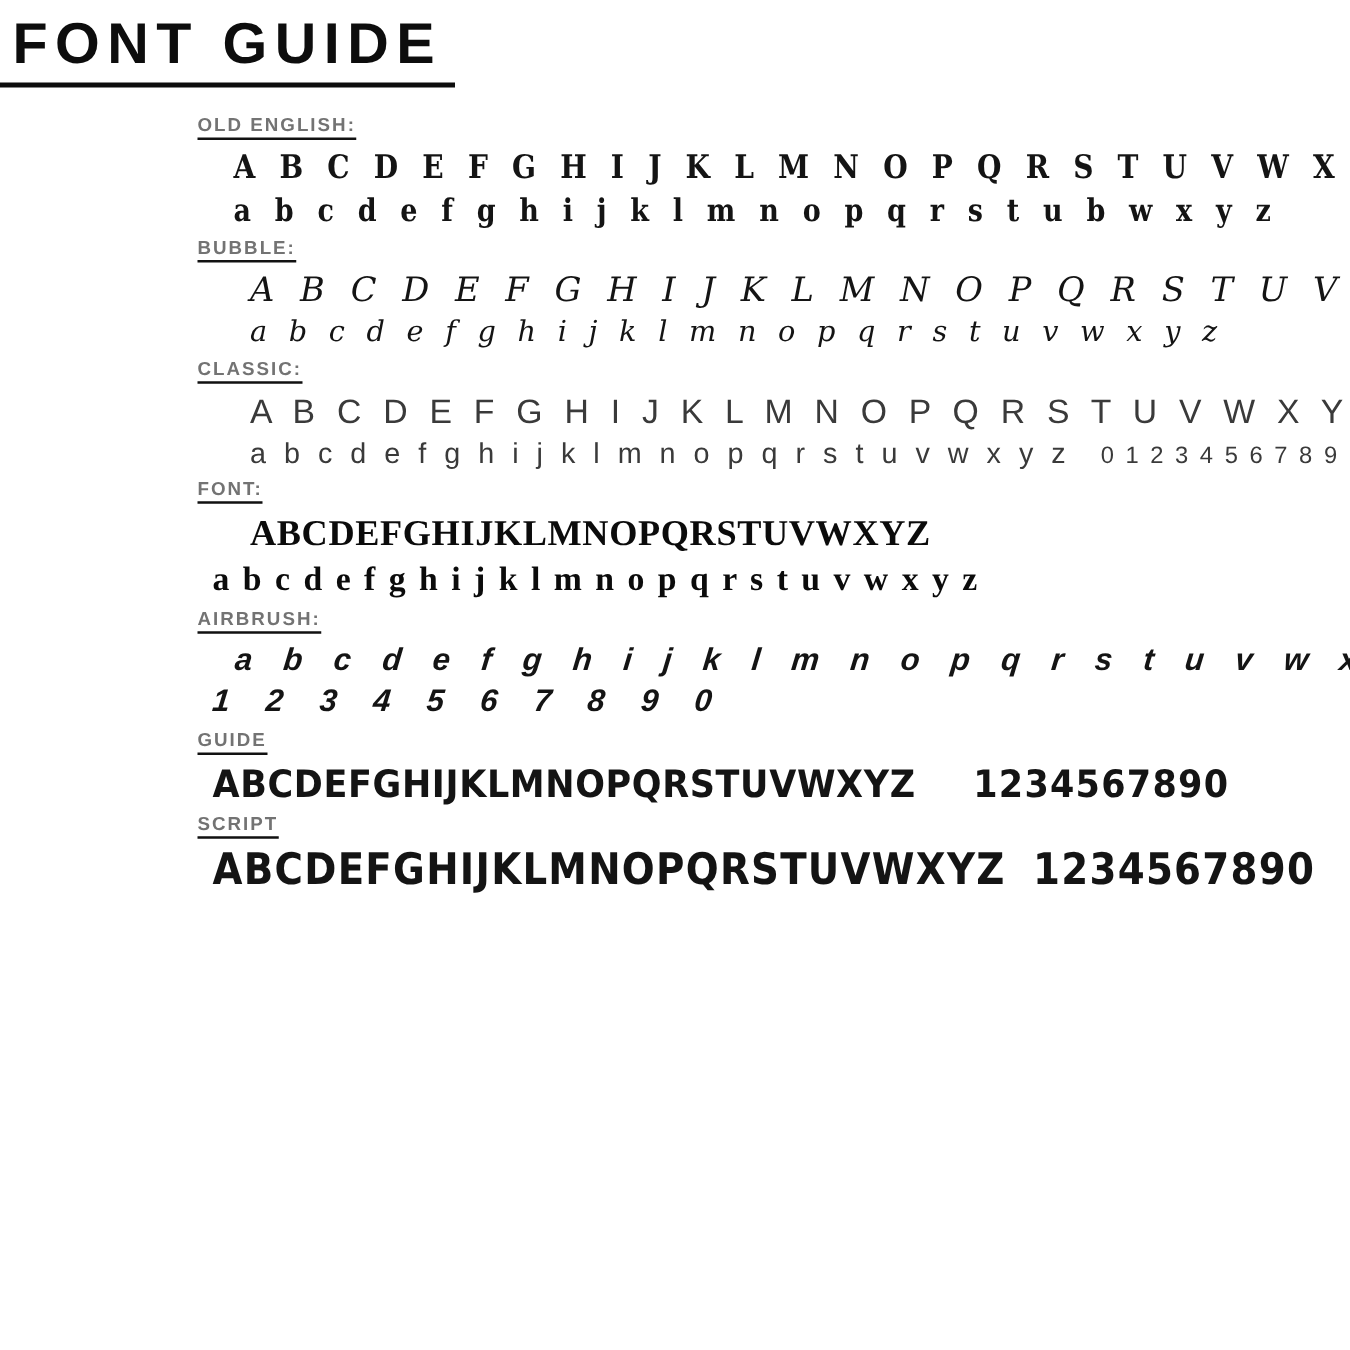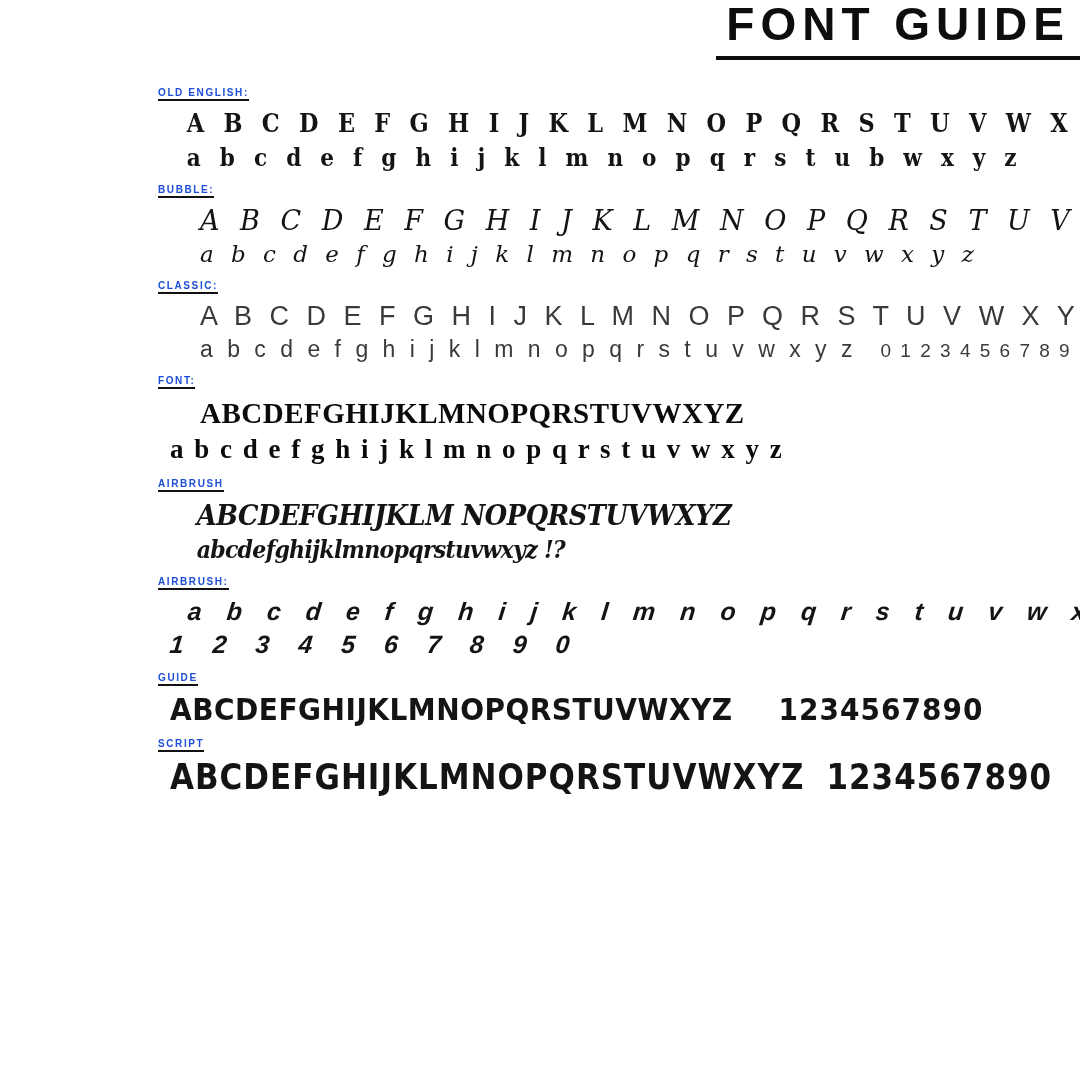--- a/index.html
+++ b/index.html
@@ -18,21 +18,22 @@
   .page {
     position: relative;
     width: 1080px;
     height: 1080px;
     box-sizing: border-box;
     padding: 0;
   }
 
   
   .title-wrap {
-    text-align: right;
+    text-align: left;
+    margin-top: 10px;
   }
   .title {
     display: inline-block;
     font-family: "Liberation Sans", sans-serif;
     font-weight: bold;
     font-size: 46px;
     letter-spacing: 6px;
     color: #0d0d0d;
     border-bottom: 4px solid #0d0d0d;
     padding: 0 10px 8px 10px;
@@ -44,23 +45,23 @@
     margin-top: 22px;
     padding-left: 158px;
     padding-right: 40px;
   }
   .section {
     margin-bottom: 6px;
   }
   .section-label {
     font-family: "Liberation Sans", sans-serif;
     font-weight: bold;
-    font-size: 10px;
+    font-size: 15px;
     letter-spacing: 1.6px;
-    color: #1d4ed8;
+    color: #737373;
     border-bottom: 2px solid #111111;
     display: inline-block;
     padding-bottom: 1px;
     margin-bottom: 6px;
   }
   .specimen {
     white-space: nowrap;
     color: #141414;
     line-height: 1.25;
   }
@@ -216,25 +217,20 @@
         <span>a b c d e f g h i j k l m n o p q r s t u v w x y z</span><span class="digits">0 1 2 3 4 5 6 7 8 9 ! ?</span>
       </div>
     </div>
 
     <div class="section">
       <div class="section-label">FONT:</div>
       <div class="specimen sty-block indent-2">ABCDEFGHIJKLMNOPQRSTUVWXYZ</div>
       <div class="specimen sty-block lower indent-3 row-gap-sm">a b c d e f g h i j k l m n o p q r s t u v w x y z</div>
     </div>
 
-    <div class="section">
-      <div class="section-label">AIRBRUSH</div>
-      <div class="specimen sty-airbrush indent-2">ABCDEFGHIJKLM NOPQRSTUVWXYZ</div>
-      <div class="specimen sty-airbrush lower indent-2 row-gap-sm">abcdefghijklmnopqrstuvwxyz !?</div>
-    </div>
 
     <div class="section">
       <div class="section-label">AIRBRUSH:</div>
       <div class="specimen sty-classic indent-1">a b c d e f g h i j k l m n o p q r s t u v w x y z</div>
       <div class="specimen sty-classic lower indent-3 row-gap-sm">1 2 3 4 5 6 7 8 9 0</div>
     </div>
 
     <div class="section">
       <div class="section-label">GUIDE</div>
       <div class="specimen sty-drip indent-3">

